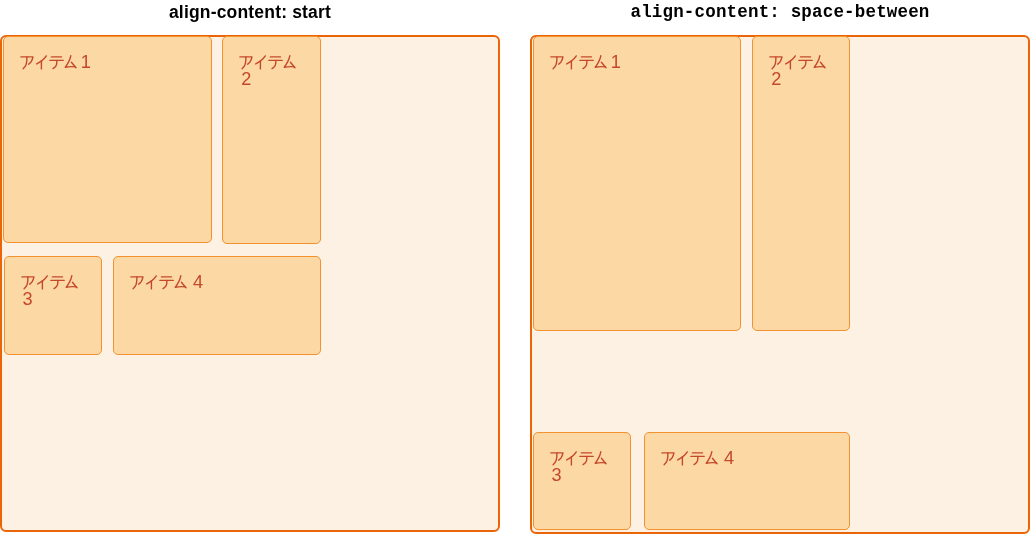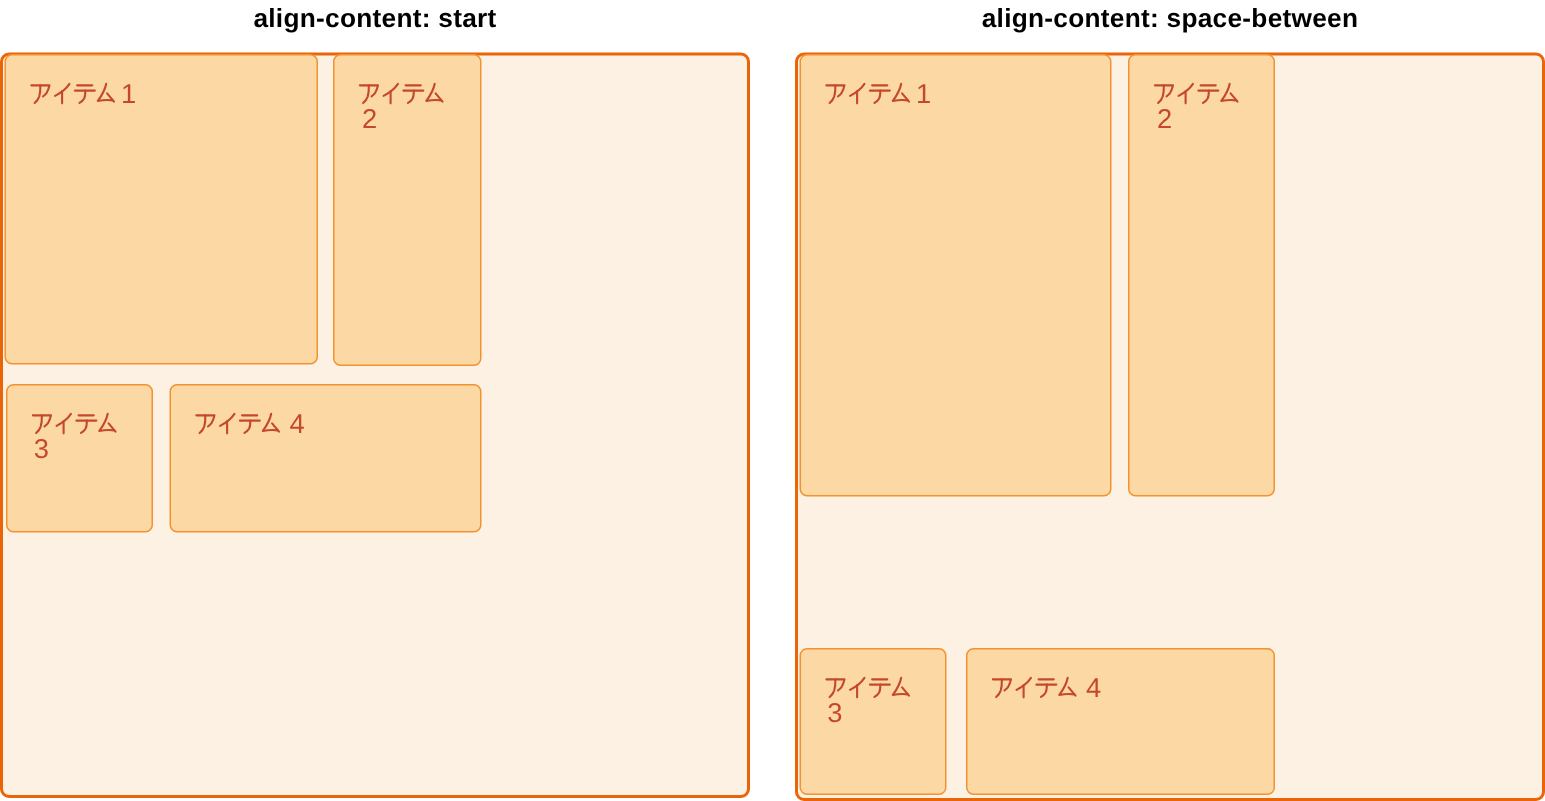--- a/index.html
+++ b/index.html
@@ -26,21 +26,21 @@
       <path d="M45.9 23.4 H59.2"></path>
       <path d="M52.9 23.4 Q52.9 27.1 52.1 28.7 Q51.2 30.4 49.0 31.6"></path>
       <path d="M66.8 18.8 Q65.9 23.8 61.2 30.3 Q66.6 29.2 71.3 29.9"></path>
       <path d="M67.4 25.2 L72.0 30.8"></path>
     </g>
   </defs>
 </svg>
 
 <div class="title" style="left:0px;">align-content: start</div>
 
-<div class="title" style="left:530px;">align-content: space-between</div>
+<div class="title" style="left:530px;font-family:Liberation Mono, monospace;">align-content: space-between</div>
 
 <div class="box" style="left:0px;"></div>
 
 <div class="box" style="left:530px;height:495px;"></div>
 
 <div class="item" style="left:3px;top:36.3px;width:209px;height:206.7px;">
 
   <svg class="t lbl" width="100" height="55">
       <use href="#kana"></use>
       <text class="d" x="81.7" y="31.4">1</text>

